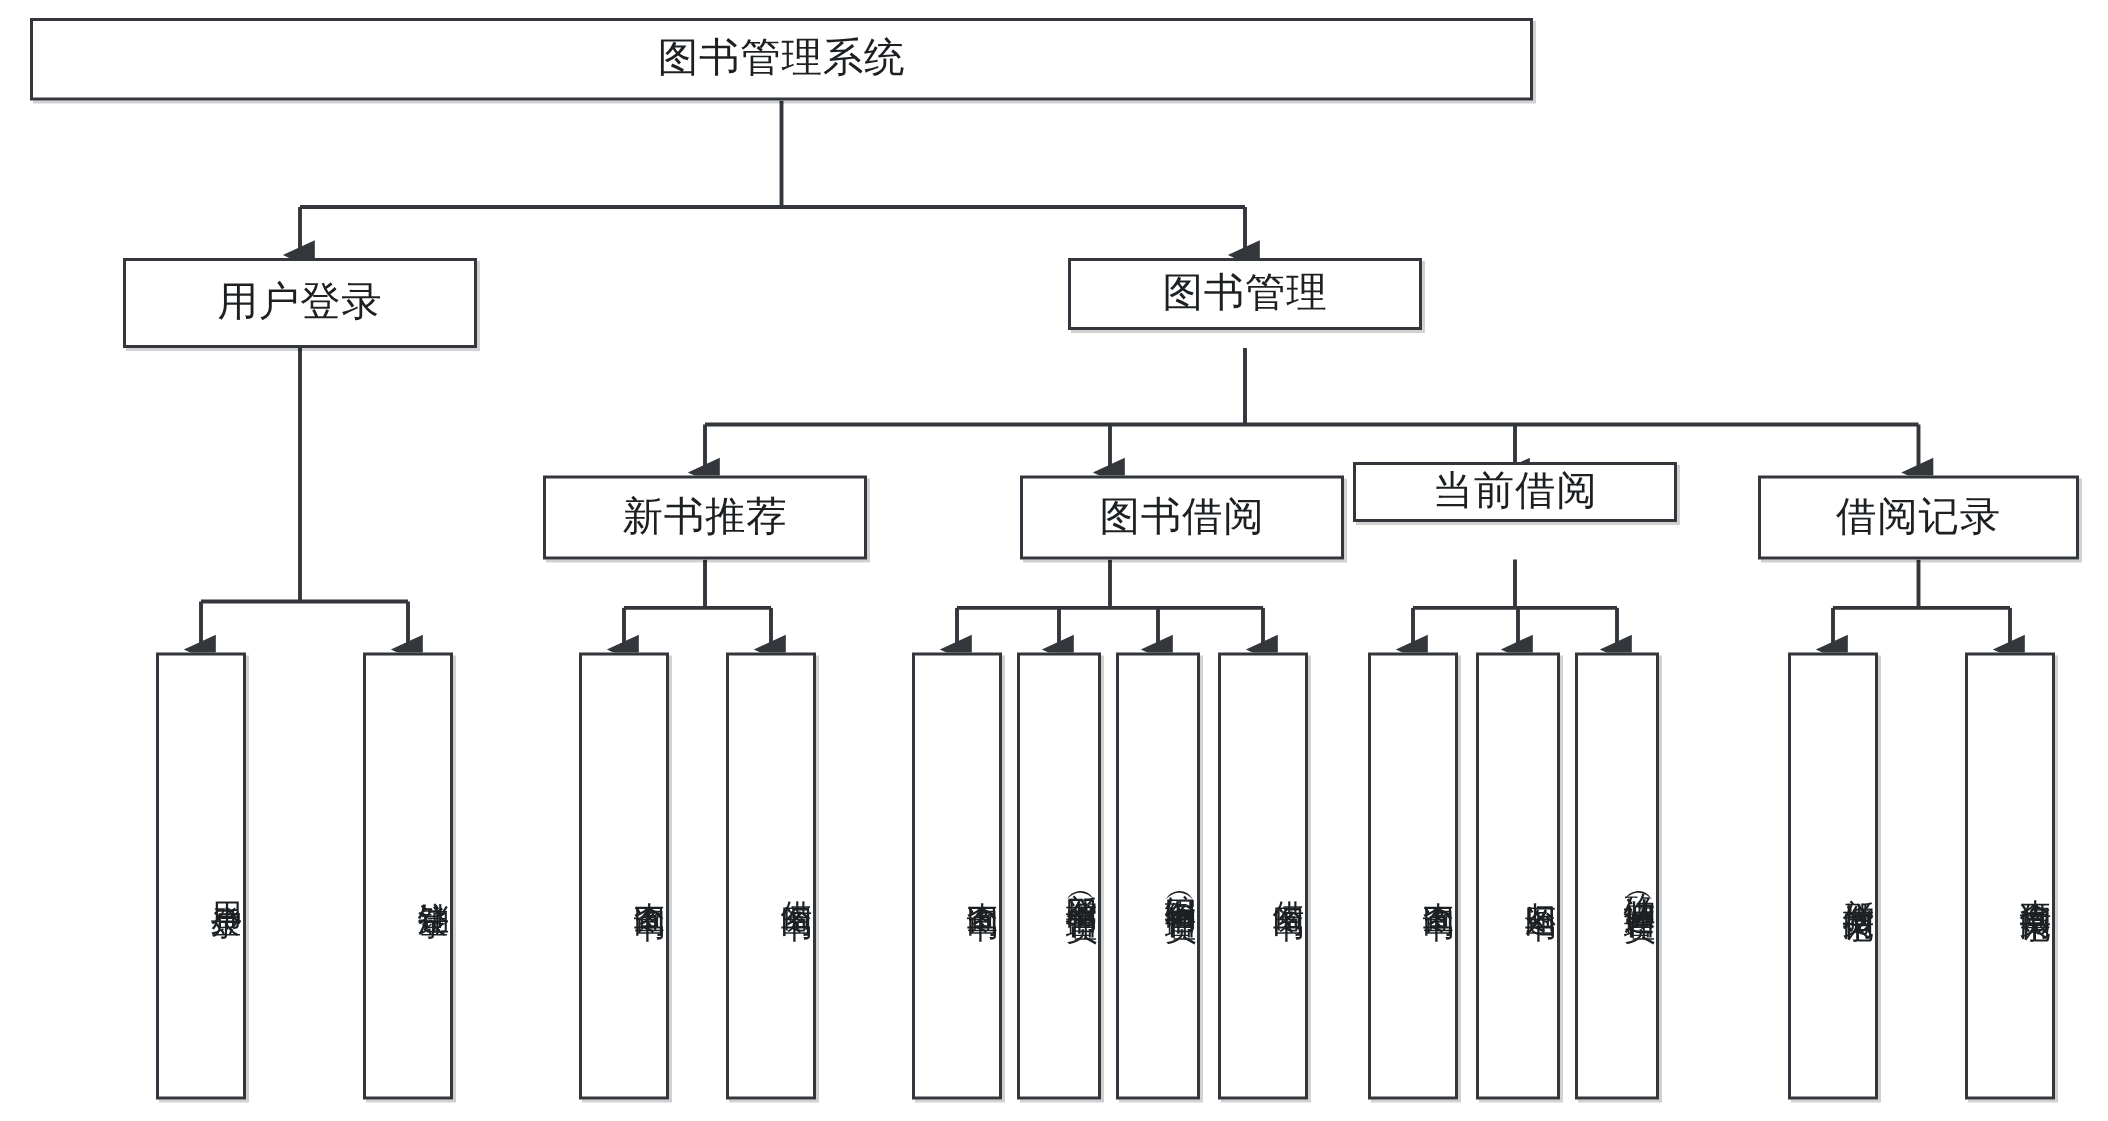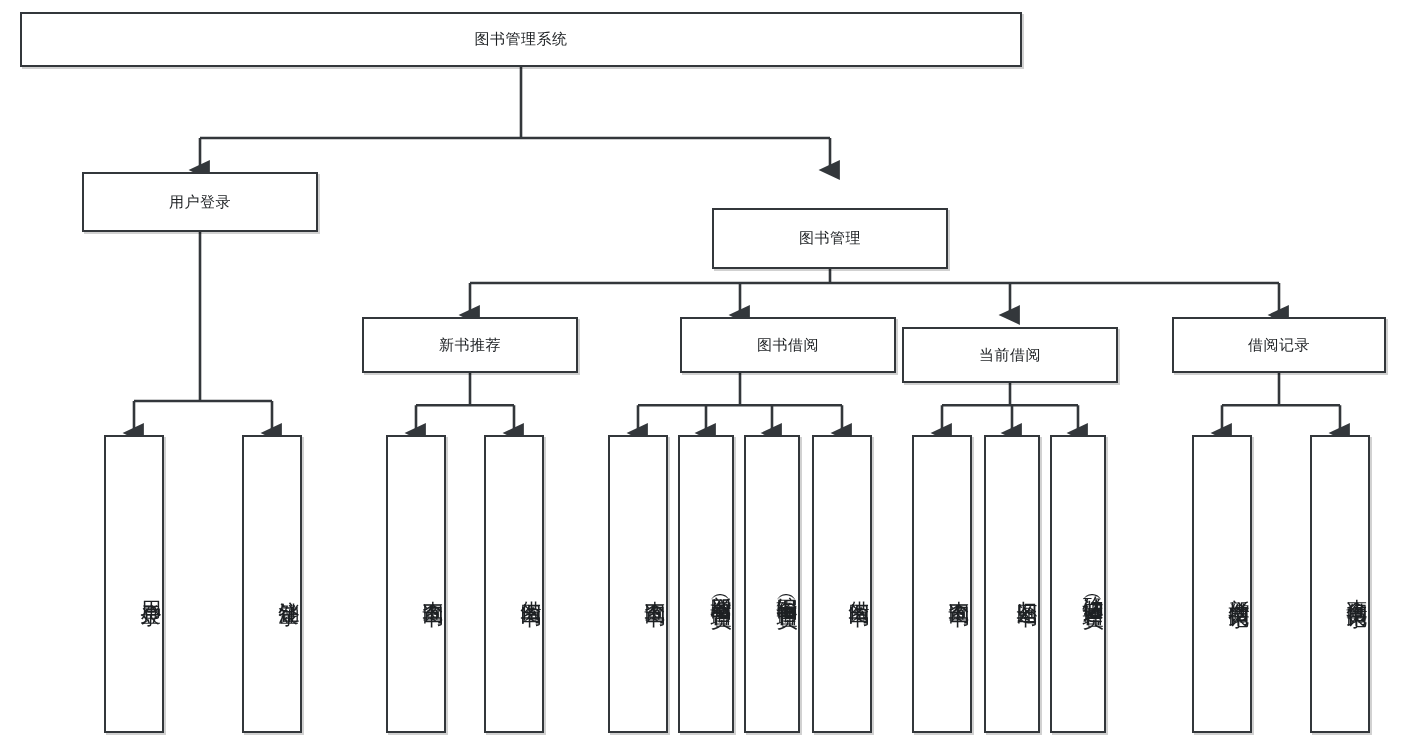--- a/index.html
+++ b/index.html
@@ -25,21 +25,21 @@
     background: #ffffff;
     display: flex;
     align-items: center;
     justify-content: center;
     color: #1d2023;
     text-align: center;
     line-height: 1.12;
     box-shadow: 2px 2px 0 rgba(0,0,0,0.18);
   }
   .node.horiz {
-    font-size: 15px;
+    font-size: 27px;
     letter-spacing: 0.5px;
   }
   .node.vert {
     writing-mode: vertical-rl;
     text-orientation: upright;
     font-size: 21px;
     letter-spacing: 2px;
     padding-top: 8px;
     align-items: flex-start;
     justify-content: center;
@@ -113,30 +113,30 @@
       </g>
   </svg>
 
   <div id="node-layer">
       <div class="node horiz" style="left: 20px; top: 12px; width: 1002px; height: 55px;">
         <span class="label">图书管理系统</span>
       </div>
       <div class="node horiz" style="left: 82px; top: 172px; width: 236px; height: 60px;">
         <span class="label">用户登录</span>
       </div>
-      <div class="node horiz" style="left: 712px; top: 172px; width: 236px; height: 61px; margin-top: 36px;">
+      <div class="node horiz" style="left: 712px; top: 172px; width: 236px; height: 48px;">
         <span class="label">图书管理</span>
       </div>
       <div class="node horiz" style="left: 362px; top: 317px; width: 216px; height: 56px;">
         <span class="label">新书推荐</span>
       </div>
       <div class="node horiz" style="left: 632px; top: 317px; width: 216px; height: 56px; margin-left: 48px;">
         <span class="label">图书借阅</span>
       </div>
-      <div class="node horiz" style="left: 902px; top: 327px; width: 216px; height: 56px;">
+      <div class="node horiz" style="left: 902px; top: 308px; width: 216px; height: 40px;">
         <span class="label">当前借阅</span>
       </div>
       <div class="node horiz" style="left: 1172px; top: 317px; width: 214px; height: 56px; align-items: center;">
         <span class="label">借阅记录</span>
       </div>
       <div class="node vert" style="left: 104px; top: 435px; width: 60px; height: 298px;">
         <span class="label">用户登录</span>
       </div>
       <div class="node vert" style="left: 242px; top: 435px; width: 60px; height: 298px;">
         <span class="label">注销登录</span>

